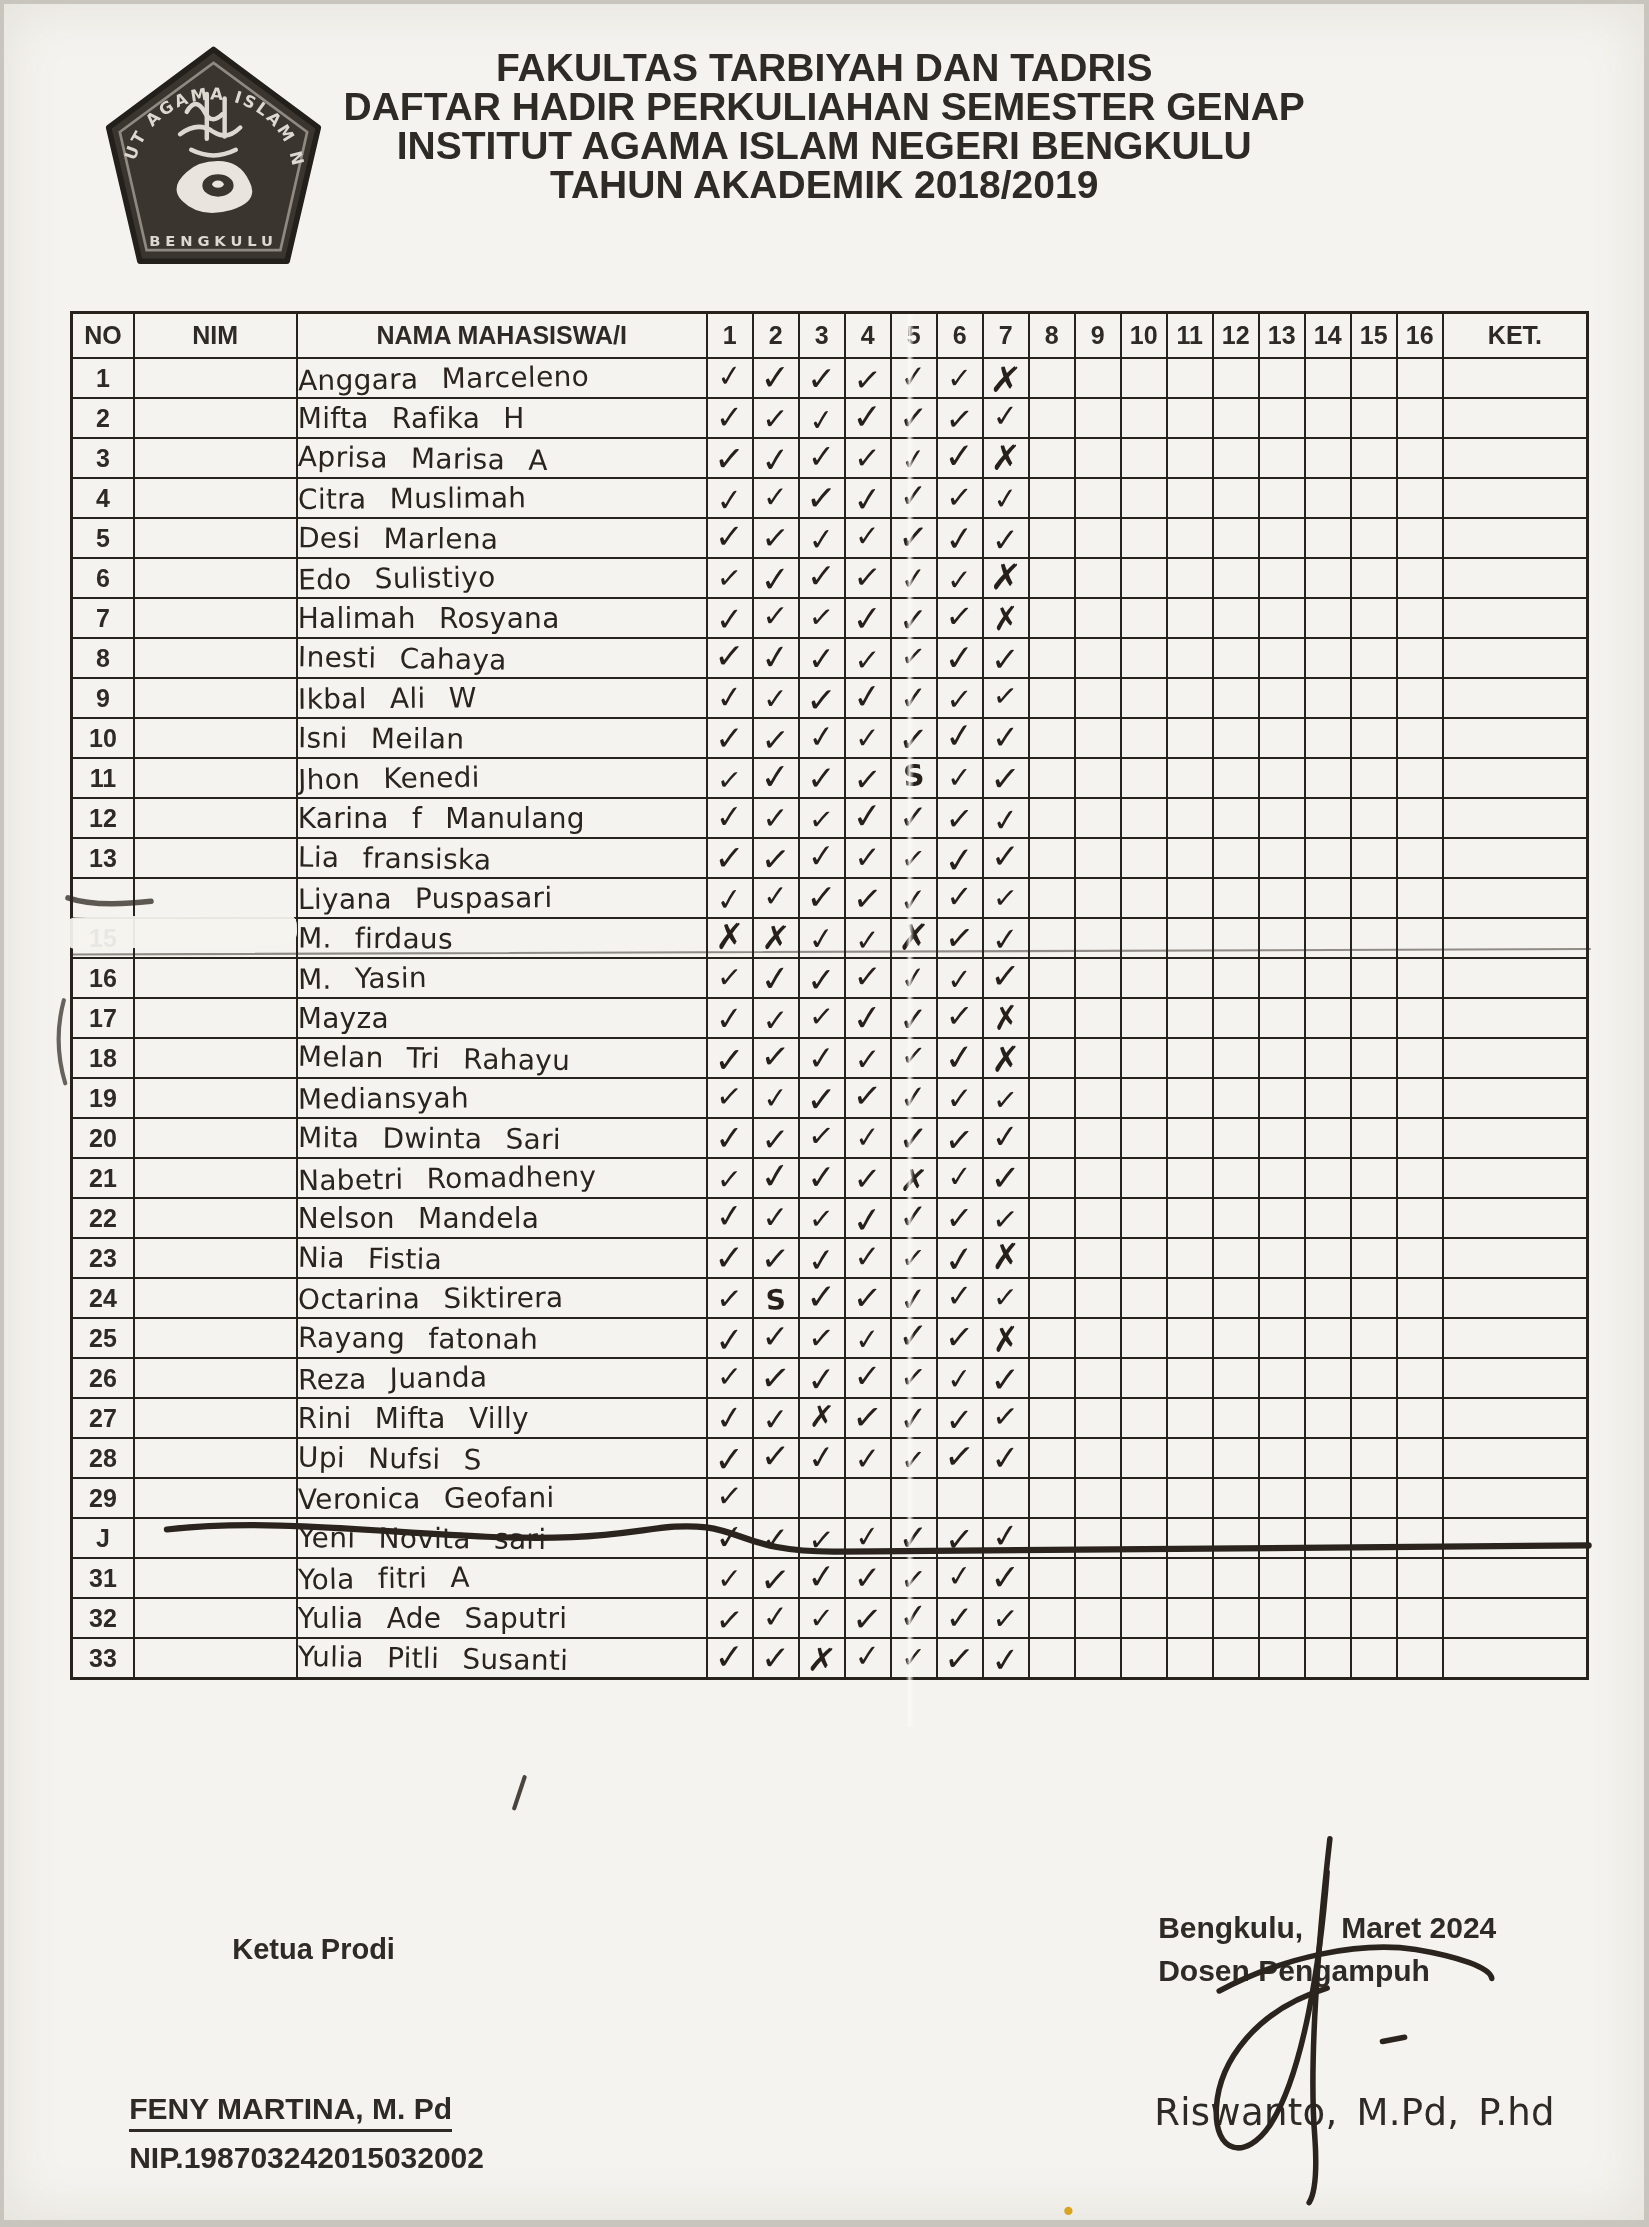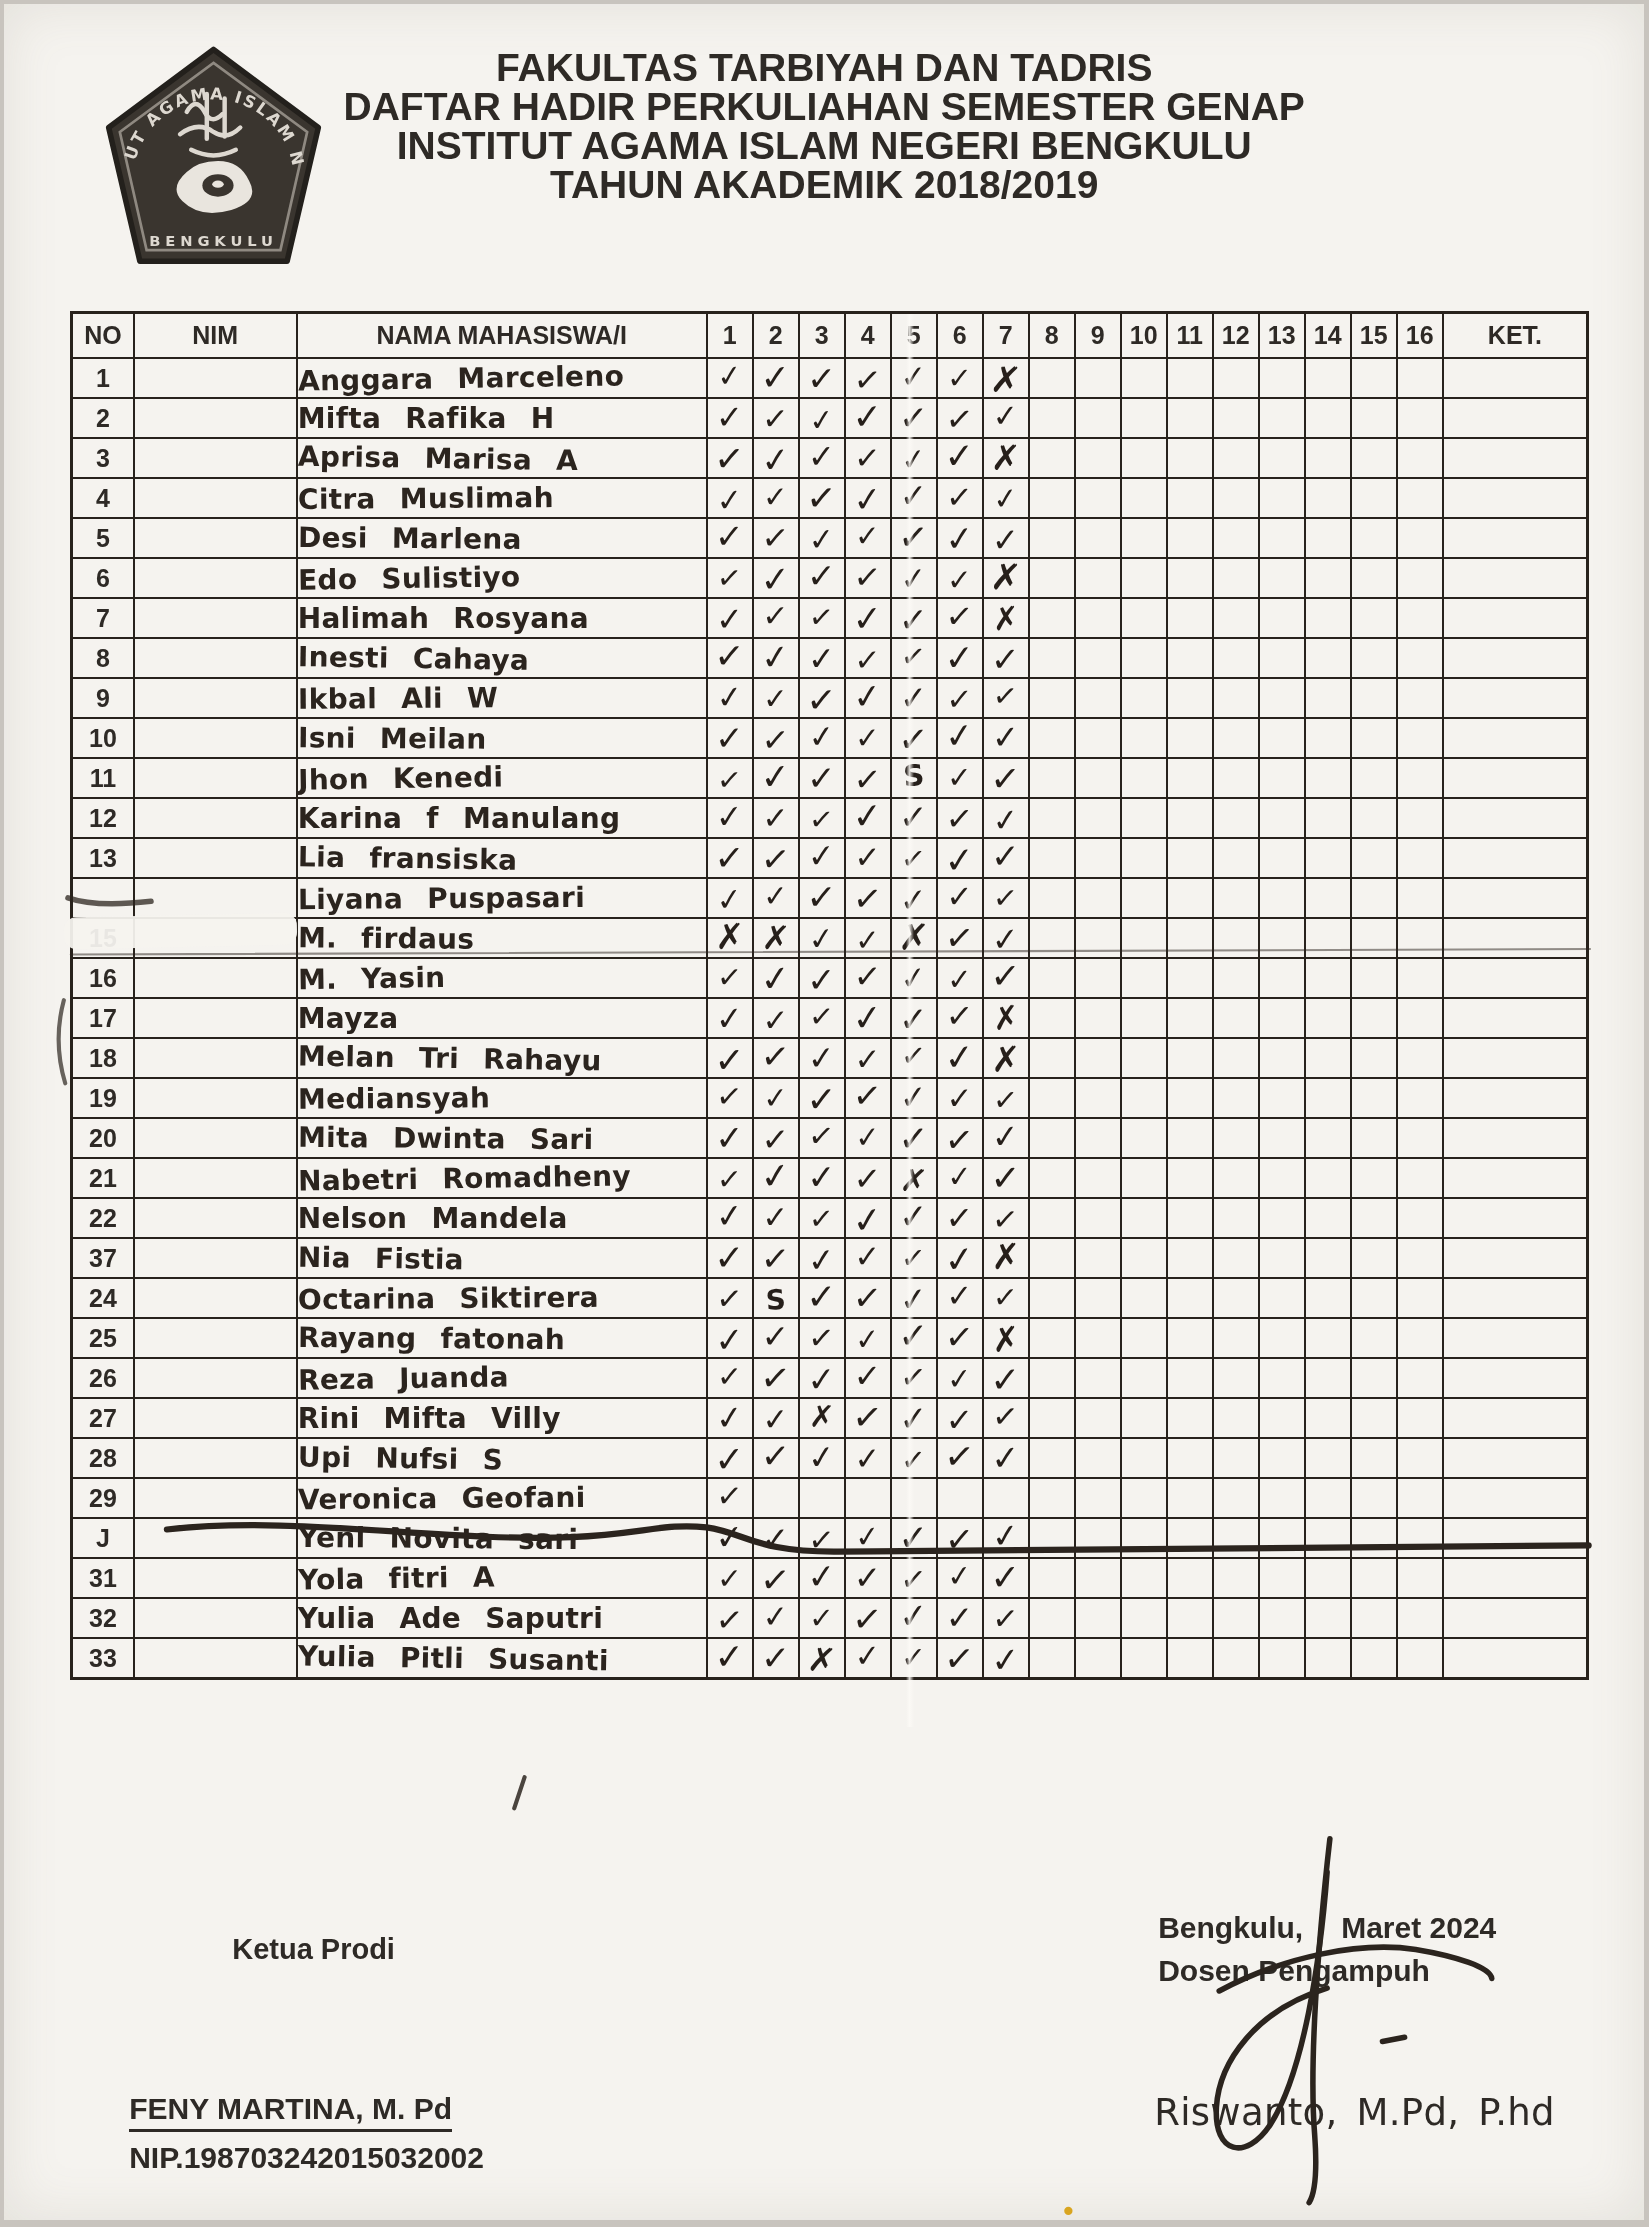--- a/index.html
+++ b/index.html
@@ -28,21 +28,21 @@
     border:3.5px solid #28221c;
   }
   table.att th, table.att td{border:2.1px solid #28221c;padding:0;overflow:visible;}
   .meta-row th{height:33px;text-align:left;vertical-align:middle;white-space:nowrap;}
   .meta-label{font-weight:bold;font-size:28px;color:#2e2a26;padding-left:5.5px;}
   .meta-hw{font-size:29px;margin-left:12.5px;word-spacing:18px;}
   .head-row th{height:43px;font-size:25px;font-weight:bold;color:#2e2a26;text-align:center;vertical-align:middle;}
   tbody td{height:38px;vertical-align:middle;}
   .c-no{text-align:center;font-weight:bold;font-size:25px;color:#2e2a26;}
   .c-nim{}
-  .c-name{padding-left:18px;white-space:nowrap;font-weight:bold;}
+  .c-name{padding-left:18px;white-space:nowrap;}
   .c-name span{display:inline-block;font-size:28px;}
   .c-mark{text-align:center;}
   .c-ket{}
   .hw{font-family:"DejaVu Sans",sans-serif;color:#2b241e;word-spacing:14px;letter-spacing:0.3px;}
   .mark{display:inline-block;font-weight:bold;font-size:32px;line-height:1;color:#261f1a;}
   .mark.x{font-size:33px;}
   .mark.s{font-size:30px;}
   
   .crease{
     position:absolute;left:902px;top:310px;width:8.3px;height:1413px;z-index:3;
@@ -611,21 +611,21 @@
           <td class="c-mark"></td>
           <td class="c-mark"></td>
           <td class="c-mark"></td>
           <td class="c-mark"></td>
           <td class="c-mark"></td>
           <td class="c-mark"></td>
           <td class="c-mark"></td>
           <td class="c-ket"></td>
         </tr>
         <tr>
-          <td class="c-no">37</td>
+          <td class="c-no">23</td>
           <td class="c-nim"></td>
           <td class="c-name"><span class="hw" style="transform: rotate(0.9deg);">Nia Fistia</span></td>
           <td class="c-mark"><span class="mark hw" style="transform: translateY(-0.7px) rotate(0deg) scale(1.12);">✓</span></td>
           <td class="c-mark"><span class="mark hw" style="transform: translateY(0.7px) rotate(4deg) scale(1.07);">✓</span></td>
           <td class="c-mark"><span class="mark hw" style="transform: translateY(2.1px) rotate(-5deg) scale(1.02);">✓</span></td>
           <td class="c-mark"><span class="mark hw" style="transform: translateY(-1.4px) rotate(-1deg) scale(0.97);">✓</span></td>
           <td class="c-mark"><span class="mark hw" style="transform: translateY(0px) rotate(3deg) scale(0.92);">✓</span></td>
           <td class="c-mark"><span class="mark hw" style="transform: translateY(1.4px) rotate(-6deg) scale(1.12);">✓</span></td>
           <td class="c-mark"><span class="mark hw x" style="transform: translateY(-2.1px) rotate(-2deg) scale(1.07);">✗</span></td>
           <td class="c-mark"></td>

